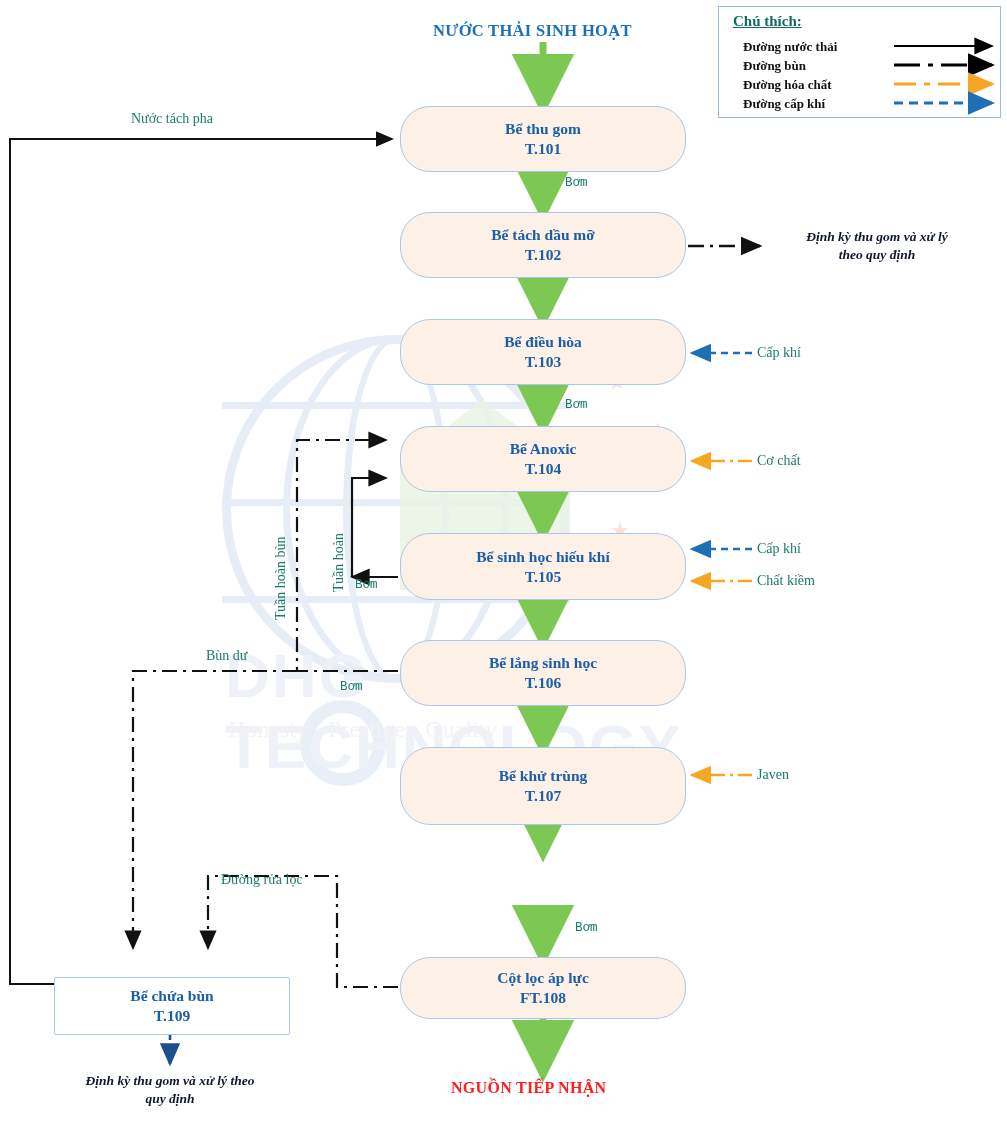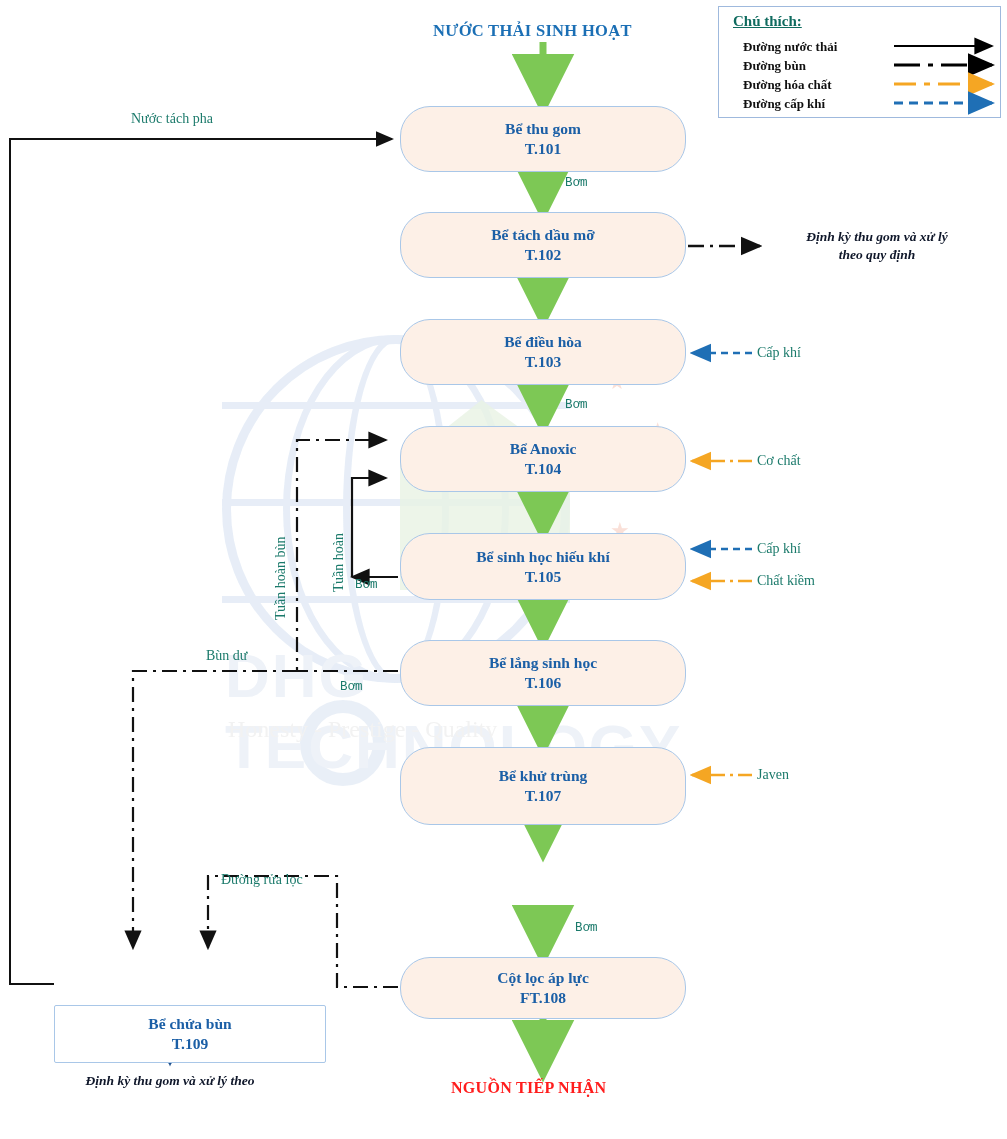--- a/index.html
+++ b/index.html
@@ -185,21 +185,21 @@
     <div>Bể khử trùng</div>
     <div class="l2">T.107</div>
   </div>
 
 
   <div class="box" style="left:400px;top:957px;width:286px;height:62px">
     <div>Cột lọc áp lực</div>
     <div class="l2">FT.108</div>
   </div>
 
-  <div class="box rect" style="left:54px;top:1005px;width:272px;height:58px">
+  <div class="box rect" style="left:54px;top:977px;width:236px;height:58px">
     <div>Bể chứa bùn</div>
     <div class="l2">T.109</div>
   </div>
 
   <div class="lbl sm" style="left:565px;top:176px">Bơm</div>
   <div class="lbl sm" style="left:565px;top:398px">Bơm</div>
   <div class="lbl sm" style="left:355px;top:578px">Bơm</div>
   <div class="lbl sm" style="left:340px;top:680px">Bơm</div>
   <div class="lbl sm" style="left:575px;top:921px">Bơm</div>
 
@@ -216,20 +216,21 @@
   <div class="lbl" style="left:757px;top:573px">Chất kiềm</div>
   <div class="lbl" style="left:757px;top:767px">Javen</div>
 
   <div class="redi" style="left:762px;top:228px;width:230px">
     <div>Định kỳ thu gom và xử lý</div>
     <div>theo quy định</div>
   </div>
 
   <div class="redi" style="left:28px;top:1072px;width:284px">
     <div>Định kỳ thu gom và xử lý theo</div>
+    <div>quy định</div>
   </div>
 
   <div id="legend">
     <div class="hd">Chú thích:</div>
 
     <div class="lg-row" style="top:32px">Đường nước thải</div>
     <div class="lg-row" style="top:51px">Đường bùn</div>
     <div class="lg-row" style="top:70px">Đường hóa chất</div>
     <div class="lg-row" style="top:89px">Đường cấp khí</div>
 

